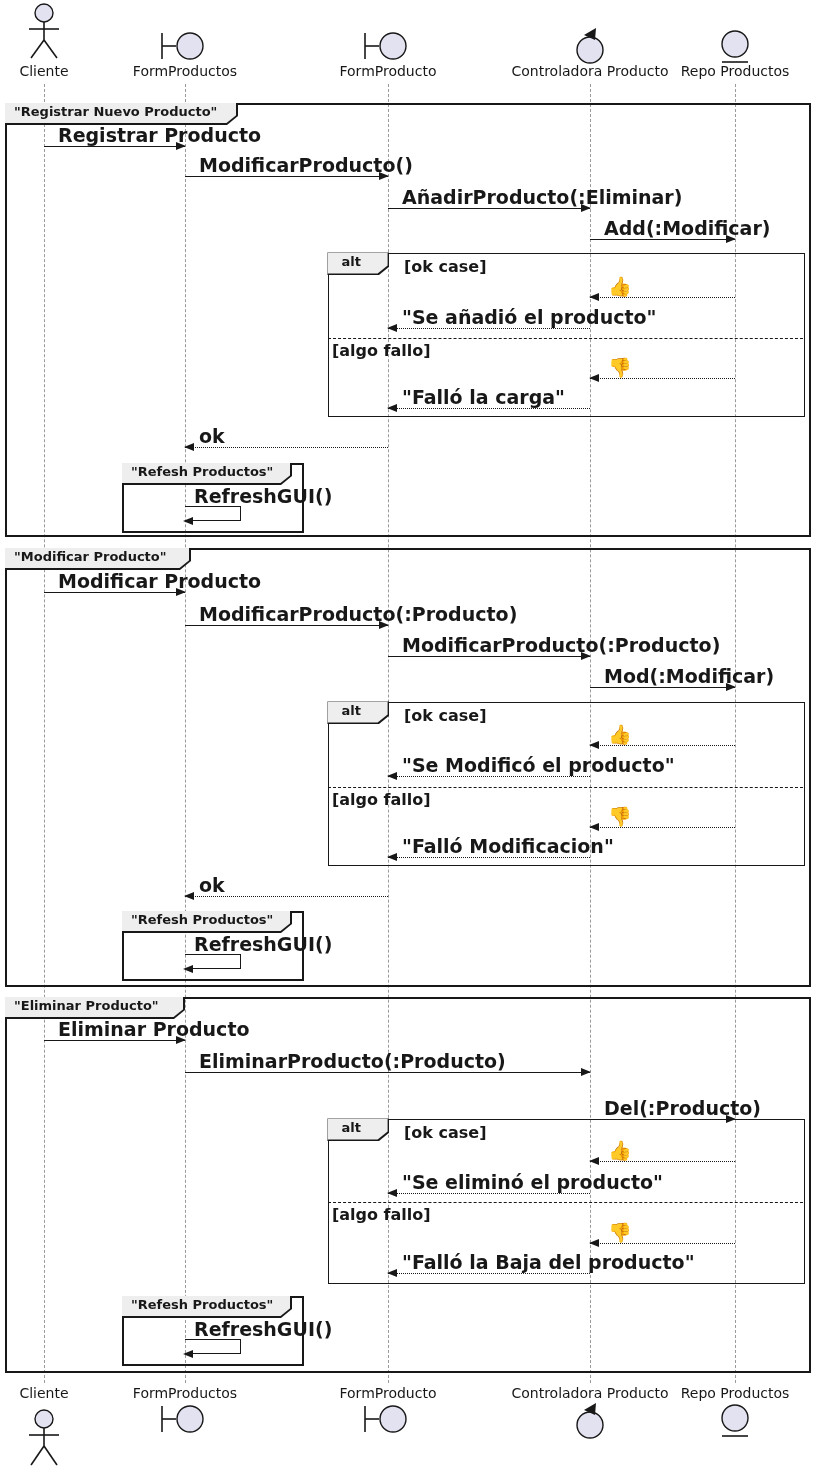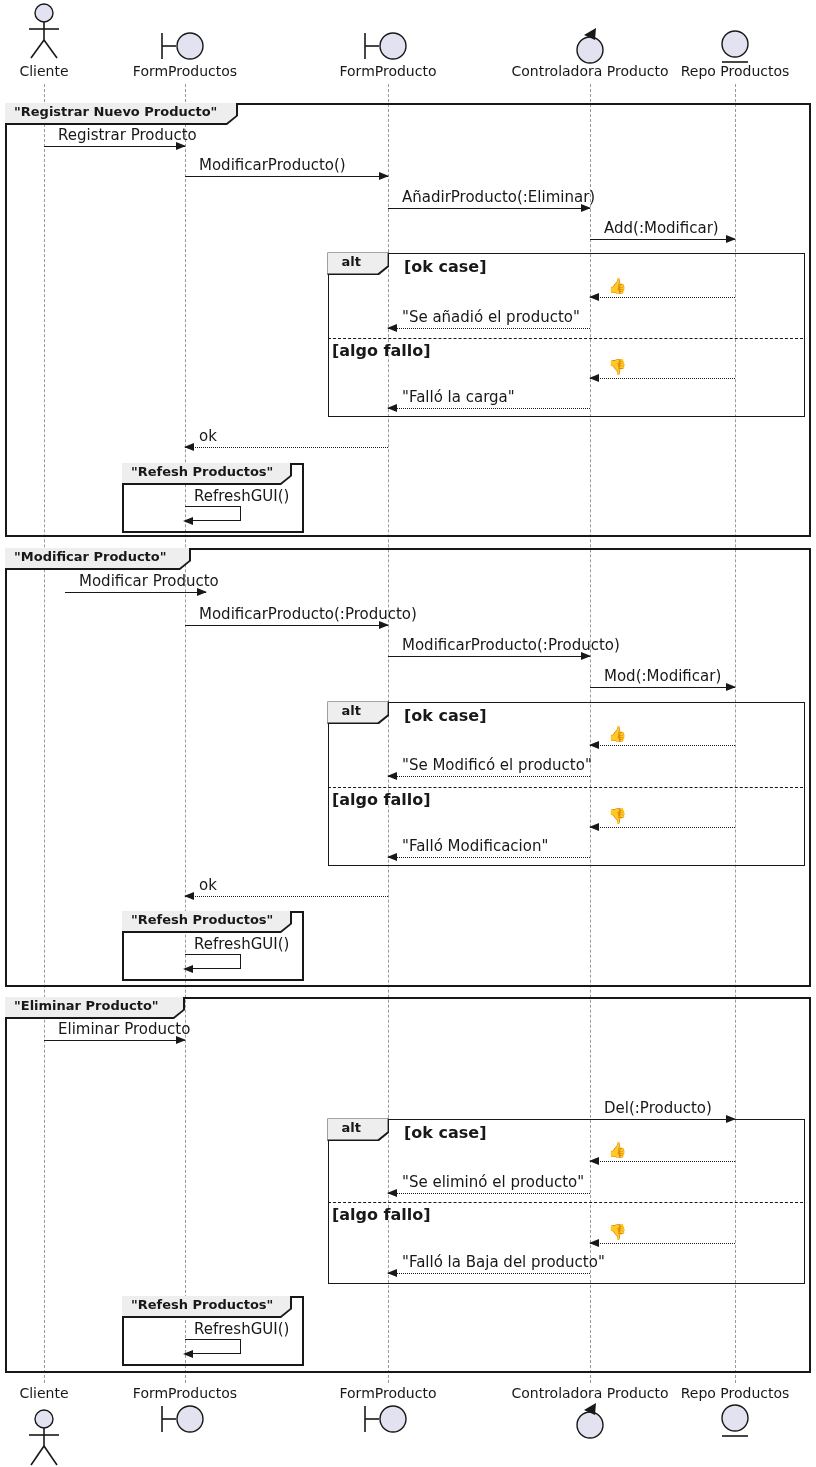--- a/index.html
+++ b/index.html
@@ -13,21 +13,21 @@
   .frame { position:absolute; border:2px solid #181818; }
   .altframe { position:absolute; border:1.6px solid #181818; }
   .pent { position:absolute; background:#181818;
     clip-path:polygon(0 0,100% 0,100% calc(100% - 9px),calc(100% - 11px) 100%,0 100%); }
   .pent .pin { position:absolute; left:0; top:0; right:1.8px; bottom:1.8px; background:#EEEEEE;
     clip-path:polygon(0 0,100% 0,100% calc(100% - 8px),calc(100% - 10px) 100%,0 100%);
     display:flex; align-items:center; padding:0 14px 3px 9px;
     font-weight:bold; font-size:13px; white-space:nowrap; box-sizing:border-box; }
   .guard { position:absolute; font-weight:bold; font-size:16px; white-space:nowrap; }
   .divider { position:absolute; height:0; border-top:1.6px dashed #181818; }
-  .msg { position:absolute; font-size:15px; }
+  .msg { position:absolute; font-size:19px;font-weight:bold; }
   .mlabel { padding:0 4px 2px 14px; white-space:nowrap; height:17px; line-height:17px; }
   .mlabel.emo { padding-left:18px; }
   .mline { position:relative; height:0; border-top:1.4px solid #181818; }
   .dotted .mline { border-top-style:dotted; }
   .ah { position:absolute; width:0; height:0; border-top:4.5px solid transparent; border-bottom:4.5px solid transparent; top:-5px; }
   .ah.r { right:-1px; border-left:10px solid #181818; }
   .ah.l { left:-1px; border-right:10px solid #181818; }
   .selfbox { position:absolute; border:1.4px solid #181818; border-left:none; }
   .selfbox .ah { top:auto; bottom:-5px; left:-2px; border-right:10px solid #181818; }
   svg .sk { stroke:#181818; stroke-width:1.6; fill:none; }
@@ -157,21 +157,21 @@
   <div class="selfbox" style="left:185px;top:506px;width:55px;height:13px;">
     <span class="ah"></span>
   </div>
 
   <div class="frame" style="left:5px;top:548px;width:802px;height:435px;">
     <div class="pent" style="left:-2px;top:-2px;width:186px;height:22px;">
       <div class="pin">"Modificar Producto"</div>
     </div>
   </div>
 
-  <div class="msg" style="left:44px;top:573px;width:141px;padding-left:21px;">
+  <div class="msg" style="left:44px;top:573px;width:141px;">
     <div class="mlabel">Modificar Producto</div>
       <div class="mline">
         <span class="ah r"></span>
       </div>
   </div>
   <div class="msg" style="left:185px;top:606px;width:203px;">
     <div class="mlabel">ModificarProducto(:Producto)</div>
       <div class="mline">
         <span class="ah r"></span>
       </div>
@@ -242,20 +242,26 @@
   </div>
 
   <div class="frame" style="left:5px;top:997px;width:802px;height:372px;">
     <div class="pent" style="left:-2px;top:-2px;width:180px;height:22px;">
       <div class="pin">"Eliminar Producto"</div>
     </div>
   </div>
 
   <div class="msg" style="left:44px;top:1021px;width:141px;">
     <div class="mlabel">Eliminar Producto</div>
+      <div class="mline">
+        <span class="ah r"></span>
+      </div>
+  </div>
+  <div class="msg" style="left:185px;top:1053px;width:405px;">
+    <div class="mlabel">EliminarProducto(:Producto)</div>
       <div class="mline">
         <span class="ah r"></span>
       </div>
   </div>
   <div class="msg" style="left:590px;top:1100px;width:145px;">
     <div class="mlabel">Del(:Producto)</div>
       <div class="mline">
         <span class="ah r"></span>
       </div>
   </div>

